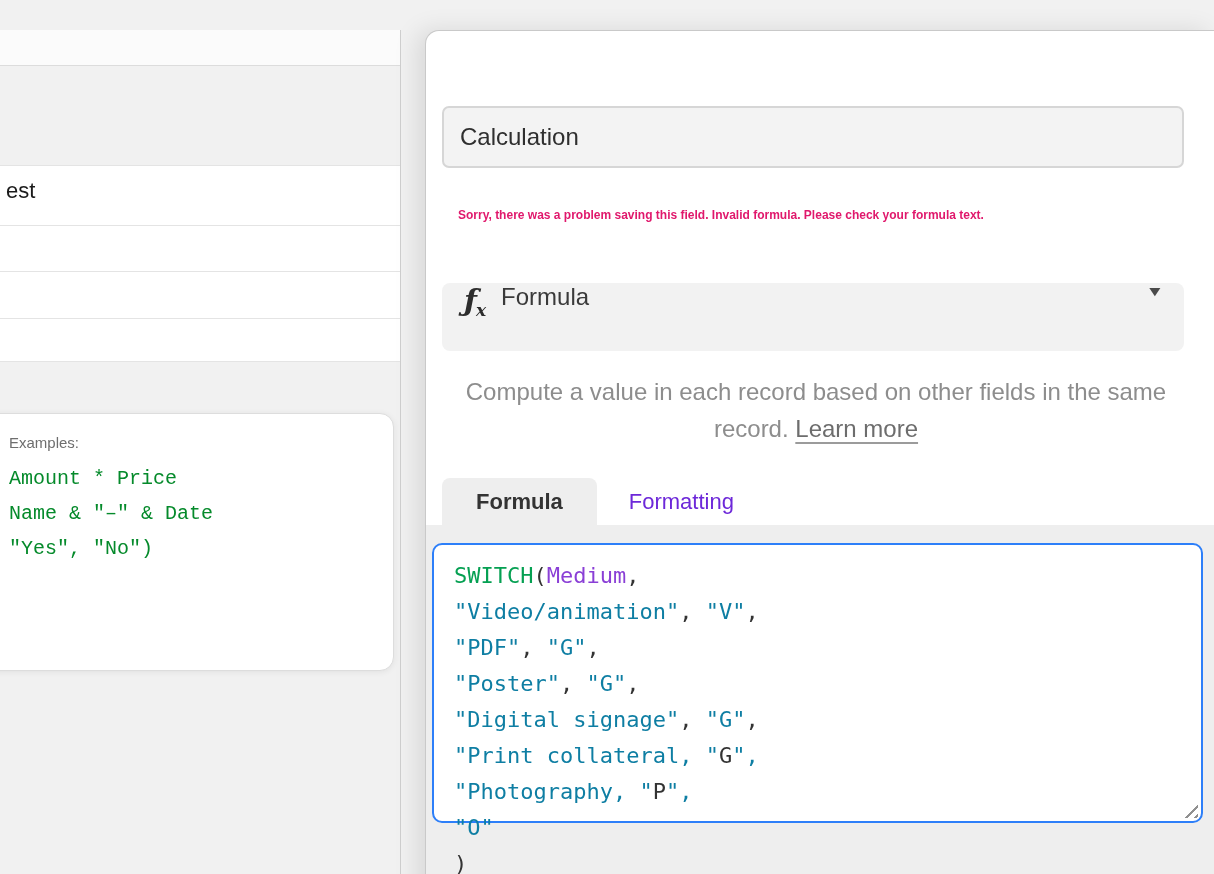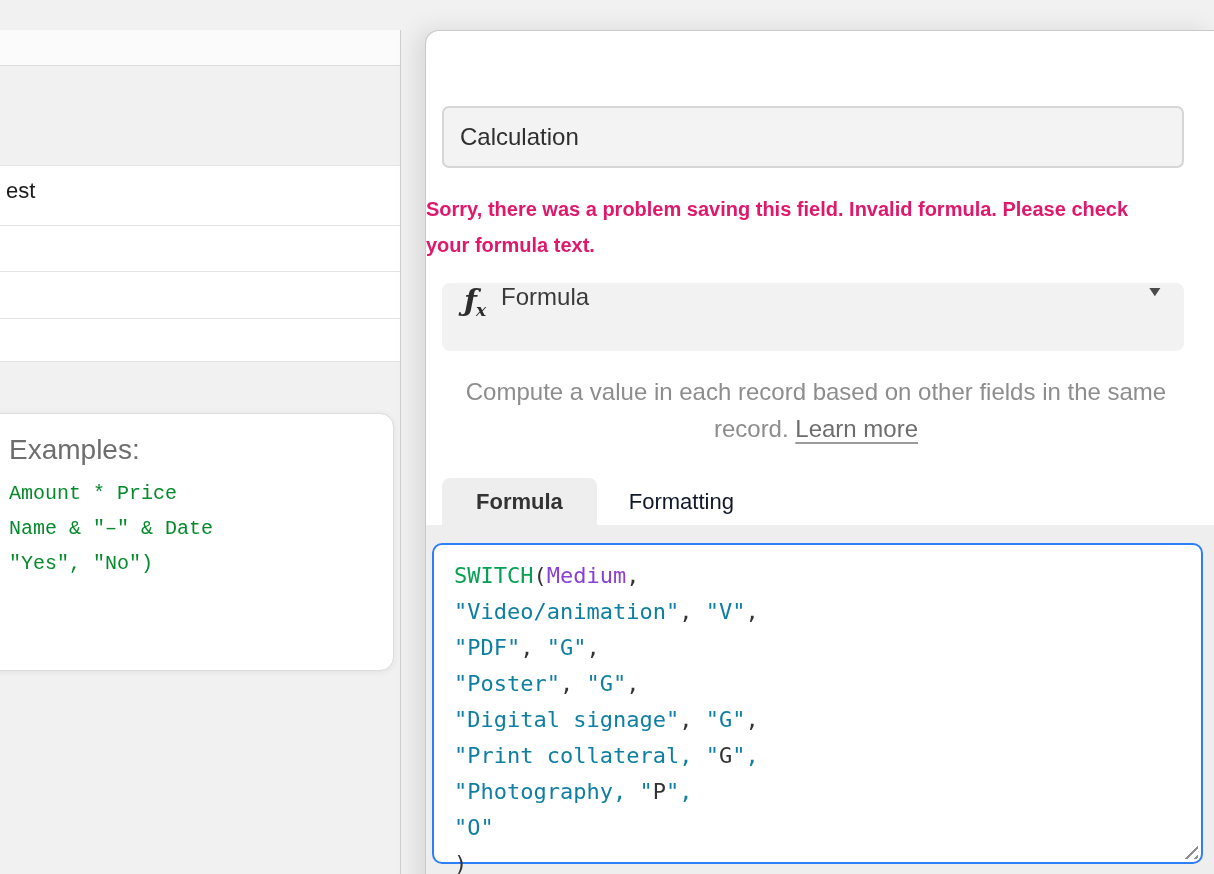--- a/index.html
+++ b/index.html
@@ -17,21 +17,21 @@
   #rows{left:0;top:135px;width:400px;height:195px;background:#ffffff;border-top:1px solid #e4e4e4;border-bottom:1px solid #e4e4e4;}
   .rsep{position:absolute;left:0;width:400px;height:1px;background:#e4e4e4;}
   #row-label{left:6px;top:148px;font-size:22px;color:#1b1b1b;text-align:center;}
 
   #examples-card{
     left:-18px;top:383px;width:412px;height:258px;background:#fff;
     border:1px solid #dddddd;border-radius:14px;
     box-shadow:0 1px 6px rgba(0,0,0,.07);
     padding:20px 10px 0 26px;box-sizing:border-box;
   }
-  .ex-title{font-size:28px;color:#6e6e6e;margin-bottom:10px;}
+  .ex-title{font-size:15px;color:#6e6e6e;margin-bottom:10px;}
   .ex-line{font-family:Liberation Mono, monospace;font-size:20px;line-height:35px;
     color:var(--example-green,#058A2B);white-space:pre;}
 
   
   #panel{
     left:425px;top:0;width:789px;height:874px;background:#ffffff;
     border-left:1px solid #c9c9c9;border-top:1px solid #c9c9c9;
     border-top-left-radius:14px;
     box-shadow:-8px 0 24px rgba(0,0,0,.10);
     box-sizing:border-box;
@@ -39,22 +39,22 @@
   #panel > .abs{position:absolute;}
 
   #name-input{
     left:16px;top:45px;width:742px;height:62px;
     background:#f3f3f3;border:2px solid #d6d6d6;border-radius:7px;
     font-size:24px;color:#2f2f2f;padding:0 16px;box-sizing:border-box;
     font-family:"Liberation Sans",sans-serif;outline:none;
   }
 
   #error-msg{
-    left:0;top:130px;width:745px;
-    font-size:20px;font-weight:700;line-height:36px;
+    left:32px;top:130px;width:745px;
+    font-size:12px;font-weight:700;line-height:48px;
     color:var(--error-pink,#E0186C);
   }
 
   #type-selector{
     left:16px;top:222px;width:742px;height:68px;
     background:#f2f2f2;border-radius:8px;
     display:flex;align-items:flex-start;padding:0 22px;box-sizing:border-box;
     cursor:pointer;
   }
   .fx{font-family:"DejaVu Serif",serif;font-style:italic;font-weight:700;color:#2d2d2d;}
@@ -65,25 +65,25 @@
 
   #description{left:16px;top:312px;width:748px;font-size:24px;line-height:37px;color:#8d8d8d;text-align:center;}
   .learn-more{
     color:#6d6d6d;text-decoration:underline;
     text-decoration-color:#9b9b9b;text-underline-offset:5px;cursor:pointer;
   }
 
   #tabs{left:16px;top:417px;height:47px;display:flex;align-items:stretch;}
   .tab{font-size:22px;line-height:47px;}
   .tab.active{background:#eeeeee;border-radius:8px 8px 0 0;color:#333;font-weight:700;padding:0 34px;cursor:pointer;}
-  .tab.inactive{color:#0f172a;padding:0 30px;margin-left:2px;cursor:pointer;text-align:center;}
+  .tab.inactive{color:#6d28d9;padding:0 30px;margin-left:2px;cursor:pointer;text-align:center;}
 
   #editor-area{left:0;top:464px;width:788px;height:410px;background:#eeeeee;}
   #formula-box{
-    position:absolute;left:6px;top:18px;width:771px;height:321px;
+    position:absolute;left:6px;top:18px;width:771px;height:280px;
     background:#ffffff;border:2px solid var(--accent-blue,#2D7FF9);border-radius:10px;
     box-sizing:border-box;padding:13px 20px;cursor:text;
   }
   .code-line{font-family:"DejaVu Sans Mono",monospace;font-size:22px;line-height:36px;white-space:pre;}
   .tok-fn{color:var(--code-function,#05A052);}
   .tok-field{color:var(--code-field,#8A3FD6);}
   .tok-str{color:var(--code-string,#0E7EA3);}
   .tok-plain{color:var(--code-plain,#333333);}
 
   #resize-handle{

